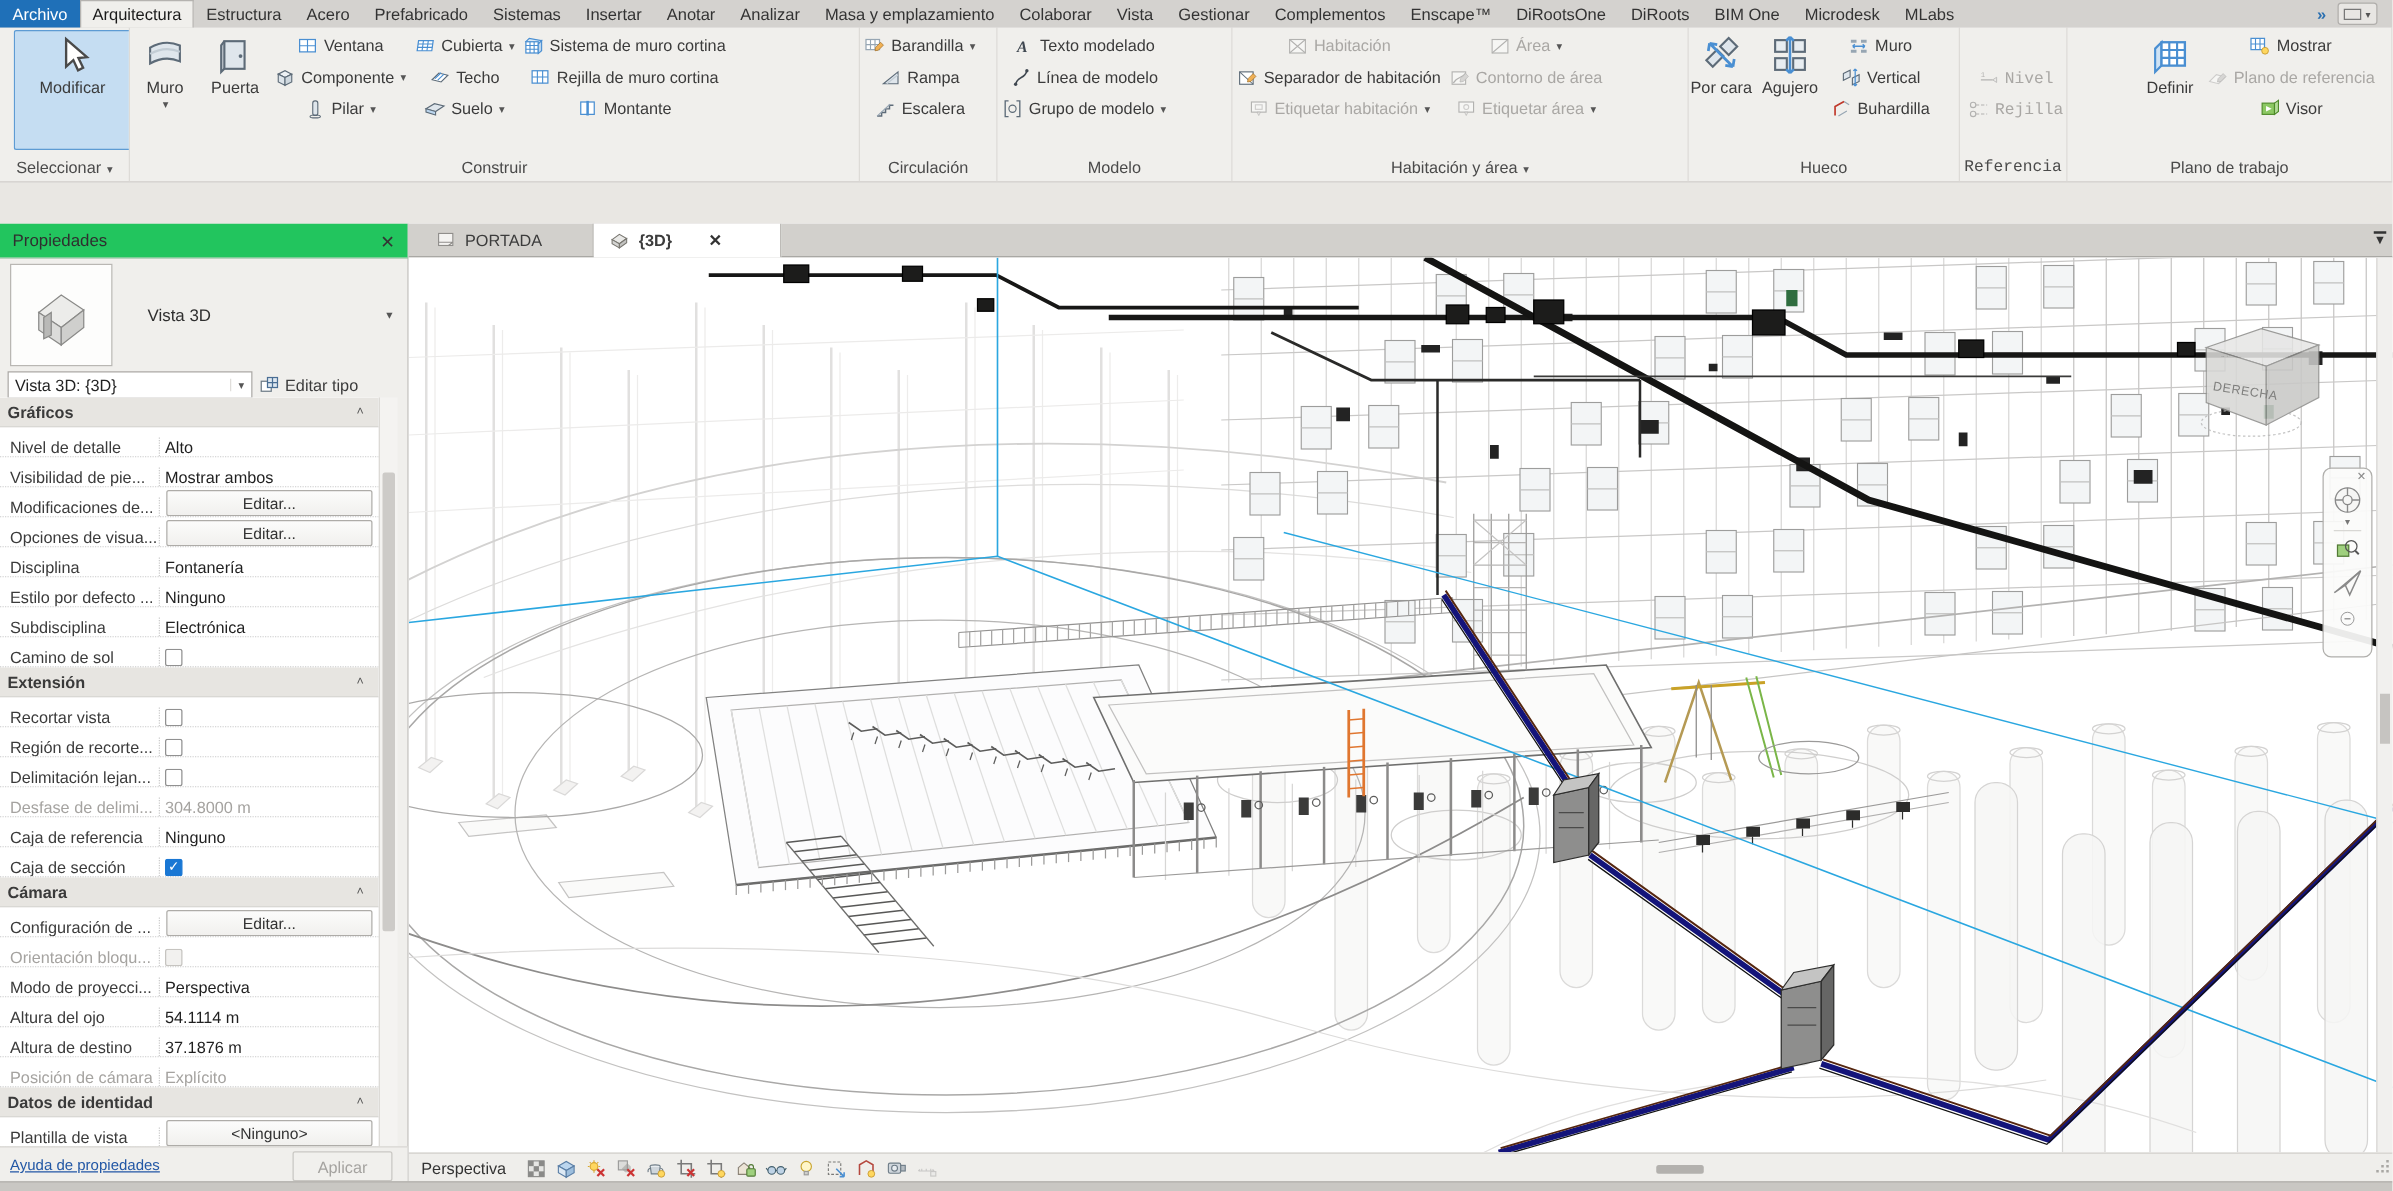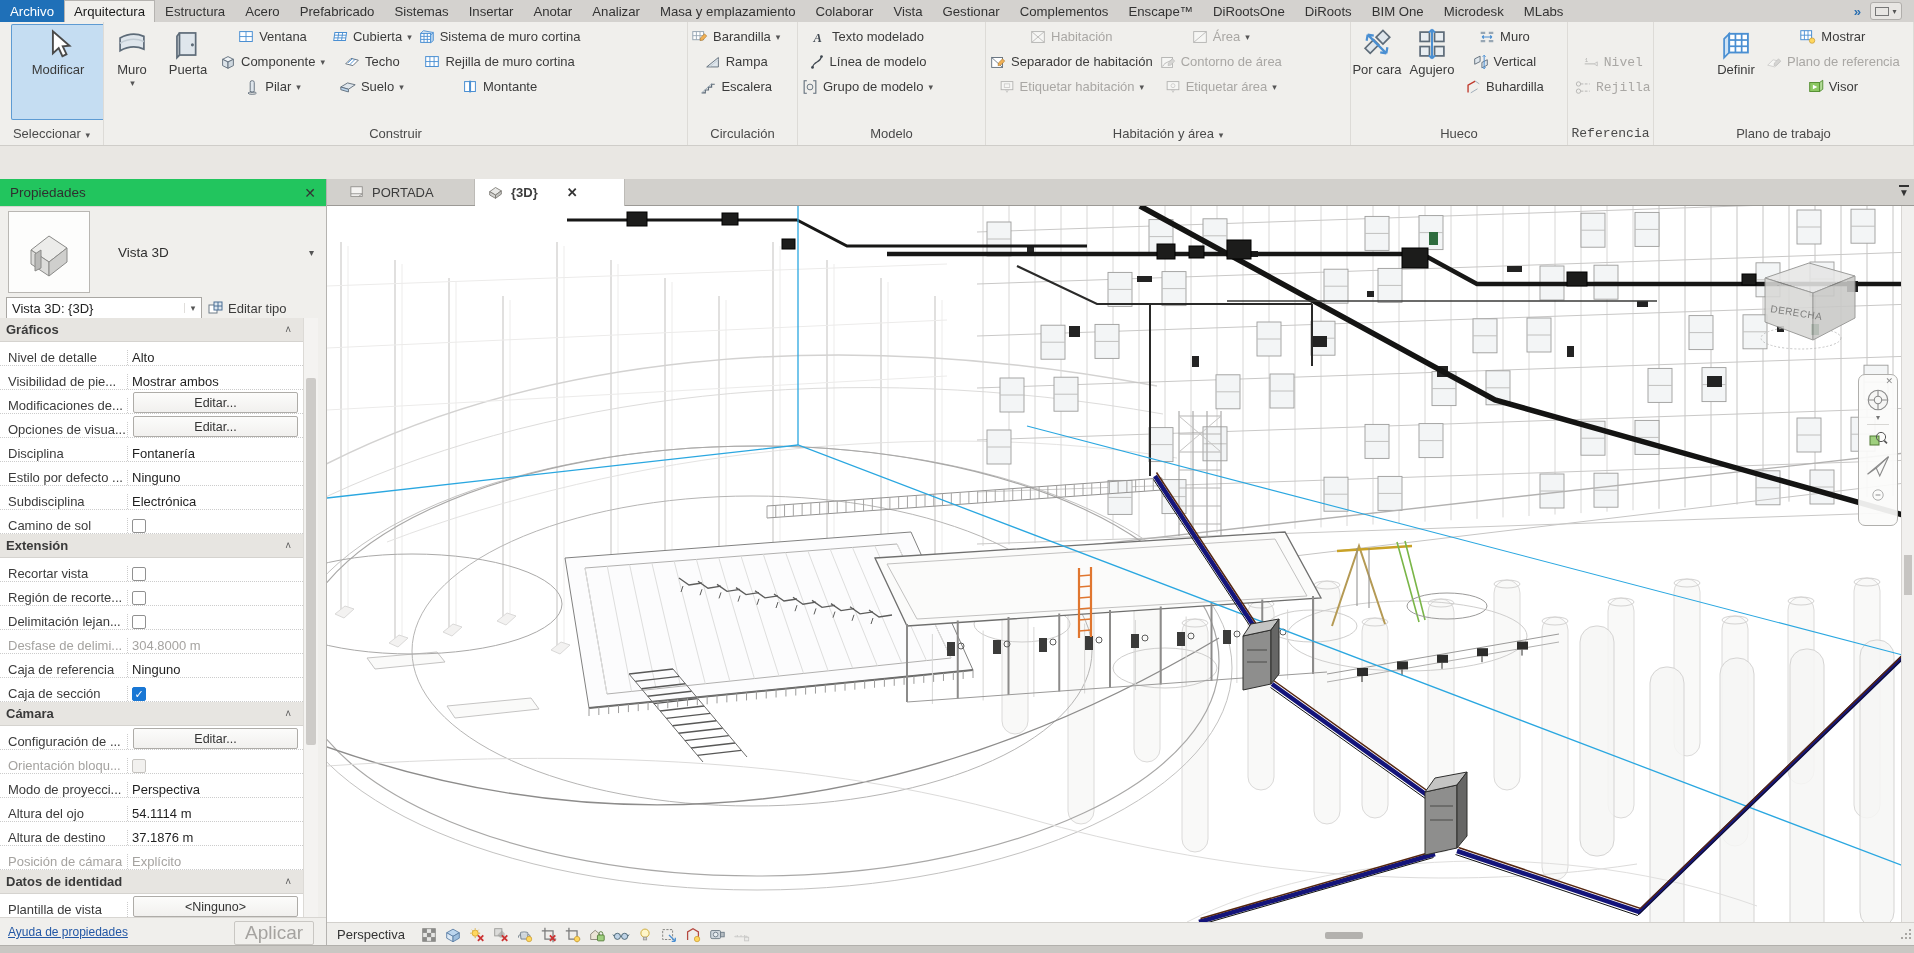--- a/index.html
+++ b/index.html
@@ -57,21 +57,21 @@
   .pvalue{flex:1;display:flex;align-items:center;padding:0 4px;color:#1f1f1f;overflow:hidden;white-space:nowrap;}
   .plabel.dis,.pvalue.dis{color:#a5a3a0;}
   .prop-btn{flex:1;height:19px;font-size:12.5px;border:1px solid #aeaca8;border-radius:2px;background:linear-gradient(#fcfcfb,#f1f0ee);color:#333;display:flex;align-items:center;justify-content:center;margin:0 1px;}
   .cb{width:14px;height:14px;border:1px solid #919191;background:#fff;border-radius:2px;display:flex;align-items:center;justify-content:center;font-size:11px;line-height:11px;box-sizing:border-box;}
   .cb.on{background:#1977d4;border-color:#1977d4;color:#fff;}
   .cb.disd{border-color:#c6c4c0;background:#f2f1ef;}
   #props-scrollbar{position:absolute;top:139px;bottom:28px;left:303px;width:15px;background:#f4f3f1;border-left:1px solid #dcdad6;box-sizing:border-box;}
   #props-thumb{position:absolute;left:2px;right:2px;top:60px;height:367px;background:#cdcbc8;border-radius:2px;}
   #props-footer{position:absolute;bottom:0;height:28px;left:0;right:0;background:#f0efec;border-top:1px solid #d8d6d2;display:flex;align-items:center;}
   #help-link{margin-left:8px;color:#2257a5;text-decoration:underline;font-size:12px;}
-  #apply-btn{position:absolute;right:12px;top:3px;width:78px;height:22px;color:#a5a3a0;background:#f1f0ed;border:1px solid #c9c7c3;border-radius:2px;font-size:19px;display:flex;align-items:center;justify-content:center;}
+  #apply-btn{position:absolute;right:12px;top:3px;width:78px;height:22px;color:#a5a3a0;background:#f1f0ed;border:1px solid #c9c7c3;border-radius:2px;font-size:13px;display:flex;align-items:center;justify-content:center;}
 
   
   #viewport{flex:1;position:relative;background:#fff;}
   #vtabs{height:27px;background:#d2d0cc;display:flex;border-bottom:1px solid #9c9a96;position:relative;padding-left:10px;box-sizing:border-box;}
   .vtab{display:flex;align-items:center;gap:7px;padding:0 12px;font-size:13px;color:#3c3c3c;border-right:1px solid #bdbbb7;box-sizing:border-box;}
   .vtab.active{background:#fff;margin-bottom:-1px;}
   .vtab .x{font-weight:bold;font-size:13px;padding-left:22px;color:#333;}
   #vtab-overflow{position:absolute;right:5px;top:6px;color:#333;font-size:10px;border-top:2px solid #333;line-height:11px;padding-top:0px;}
   #canvas{position:absolute;top:27px;left:0;right:0;bottom:24px;overflow:hidden;background:#fff;}
   #scene{position:absolute;top:0;left:0;}

